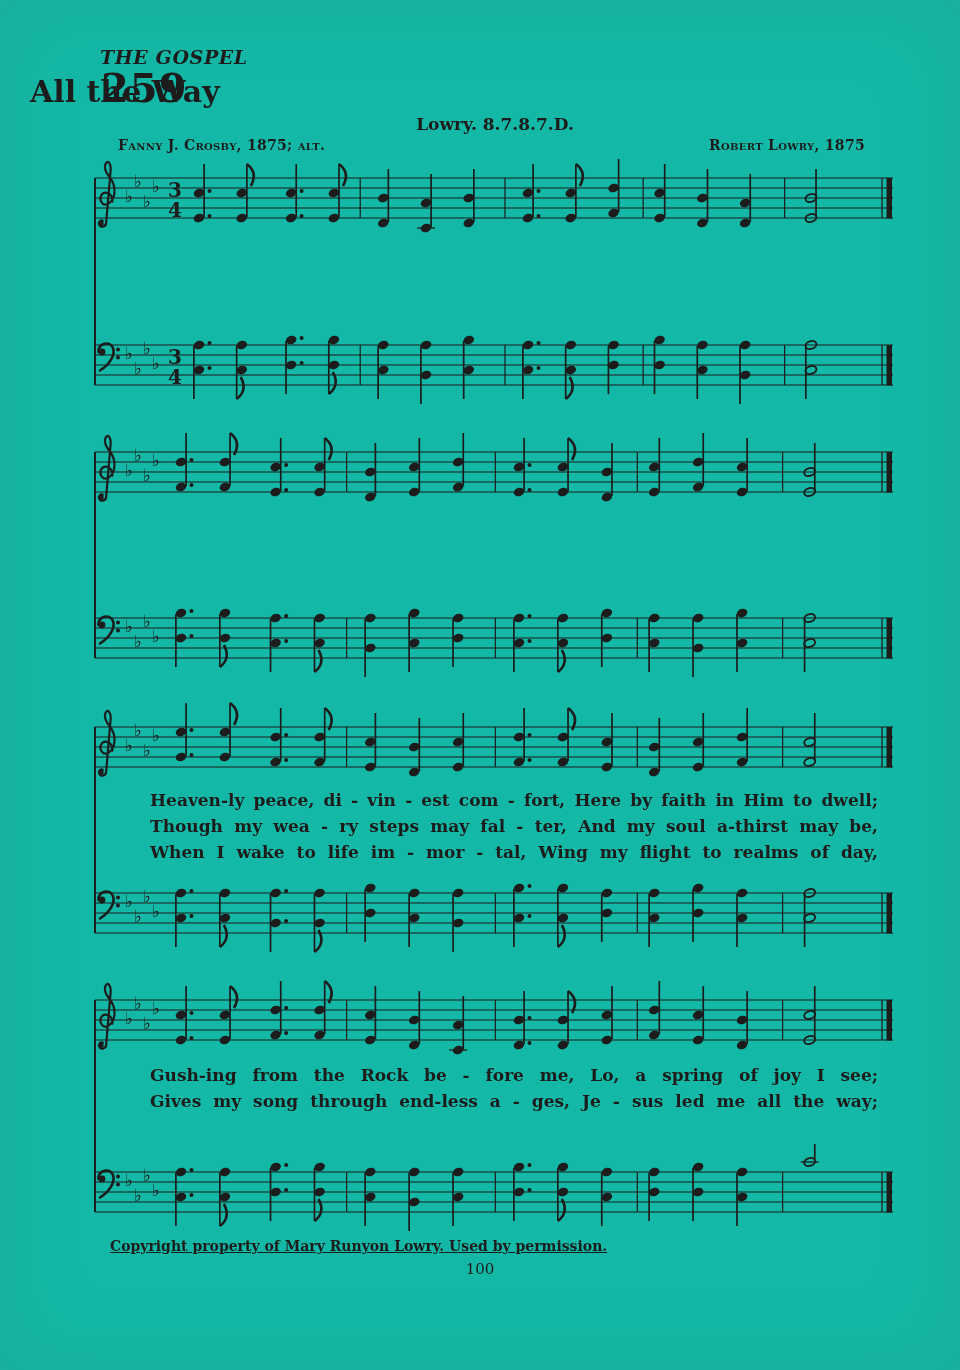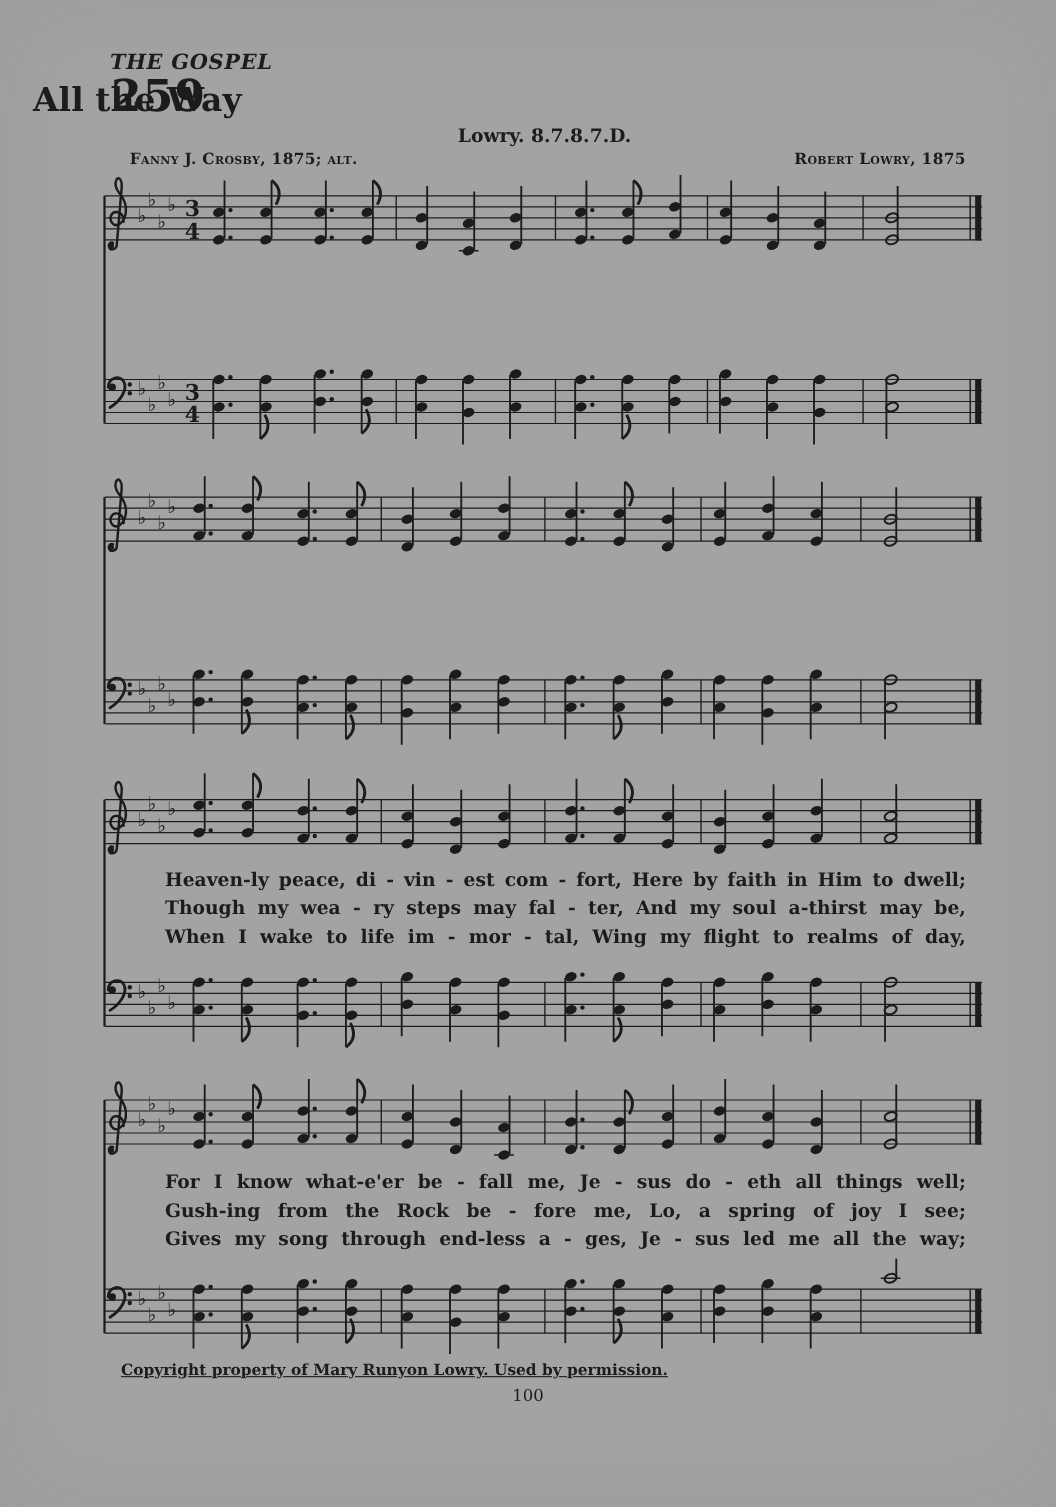--- a/index.html
+++ b/index.html
@@ -1,30 +1,30 @@
 <!DOCTYPE html>
 <html><head>
 <meta charset="utf-8">
 <style>
   html,body{margin:0;padding:0;}
   body{background:#e8e6e0;font-family:"DejaVu Serif",serif;}
-  .page{position:relative;width:960px;height:1370px;margin:0 auto;background:#a3a3a3;
+  .page{position:relative;width:960px;height:1370px;margin:0 auto;background:#14b8a6;
         box-shadow:inset 0 0 90px rgba(90,85,70,0.10);overflow:hidden;color:#1c1c1c;}
   .running-head{position:absolute;left:100px;top:46px;font-size:19px;font-weight:bold;
         font-style:italic;letter-spacing:0.6px;}
   .hymn-number{position:absolute;left:101px;top:64px;font-size:40px;font-weight:bold;
         letter-spacing:1px;}
   .title{position:absolute;left:30px;right:0;top:74px;font-size:30px;
         font-weight:bold;}
   .meter{position:absolute;left:30px;right:0;top:114px;text-align:center;font-size:17px;
         font-weight:bold;}
   .credit{position:absolute;top:137px;font-size:14px;font-weight:bold;
         font-variant:small-caps;letter-spacing:0.3px;}
   .credit.author{left:118px;}
-  .credit.composer{right:82px;text-align:right;}
+  .credit.composer{right:95px;text-align:right;}
   .staff{position:absolute;left:95px;width:798px;height:96px;}
   .sysline{position:absolute;left:94px;width:2.4px;background:#1c1c1c;}
   .lyrics{position:absolute;left:150px;width:728px;}
   .lyric-line{font-size:17px;font-weight:bold;line-height:26px;text-align:justify;
         text-align-last:justify;white-space:normal;}
   .copyright{position:absolute;left:110px;top:1238px;font-size:14px;font-weight:bold;text-decoration:underline;}
   .page-number{position:absolute;left:0;right:0;top:1260px;text-align:center;font-size:15px;}
 </style>
 </head>
 <body>
@@ -617,20 +617,19 @@
       <ellipse cx="714.6800000000001" cy="18" rx="5.6" ry="3.9" fill="none" stroke="#1c1c1c" stroke-width="1.9" transform="rotate(-18 714.6800000000001 18)"></ellipse>
       <line x1="719.7800000000001" y1="-11" x2="719.7800000000001" y2="17" stroke="#1c1c1c" stroke-width="1.7"></line>
     </svg>
 
   <div class="lyrics" style="top:787px;">
     <div class="lyric-line">Heaven-ly peace, di - vin - est com - fort, Here by faith in Him to dwell;</div>
     <div class="lyric-line">Though my wea - ry steps may fal - ter, And my soul a-thirst may be,</div>
     <div class="lyric-line">When I wake to life im - mor - tal, Wing my flight to realms of day,</div>
   </div>
   <div class="lyrics" style="top:1062px;">
-    <div class="lyric-line">For I know what-e'er be - fall me, Je - sus do - eth all things well;</div>
     <div class="lyric-line">Gush-ing from the Rock be - fore me, Lo, a spring of joy I see;</div>
     <div class="lyric-line">Gives my song through end-less a - ges, Je - sus led me all the way;</div>
   </div>
 
   <div class="copyright">Copyright property of Mary Runyon Lowry.  Used by permission.</div>
   <div class="page-number">100</div>
 </div>
 
 </body></html>

